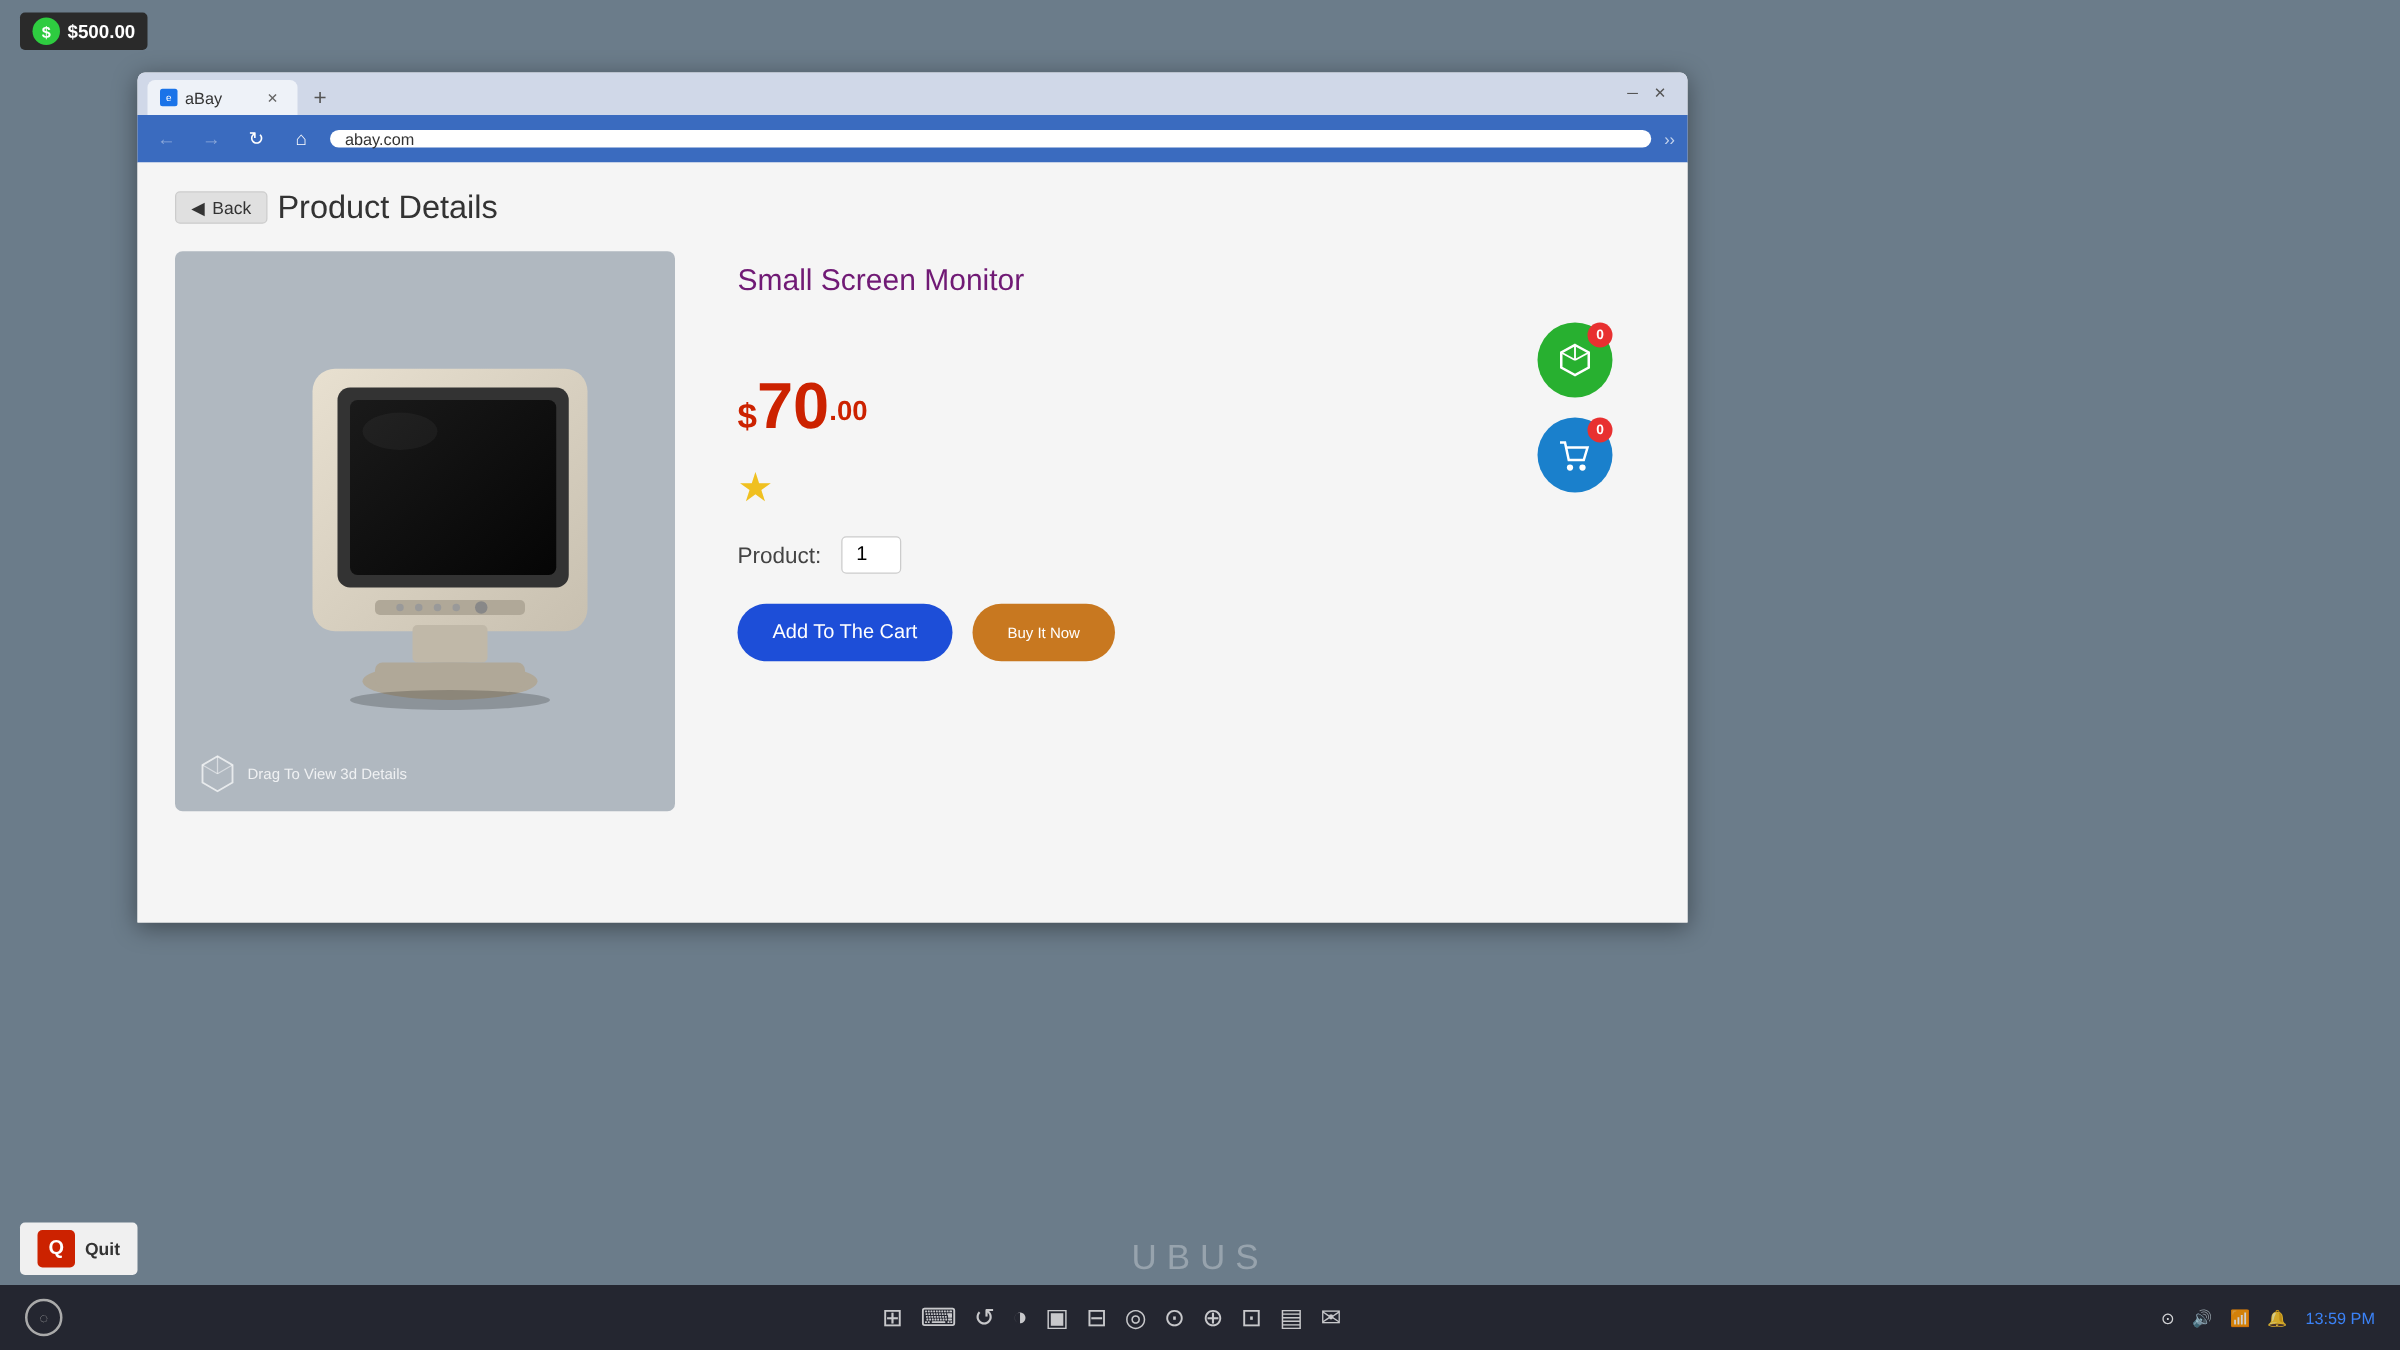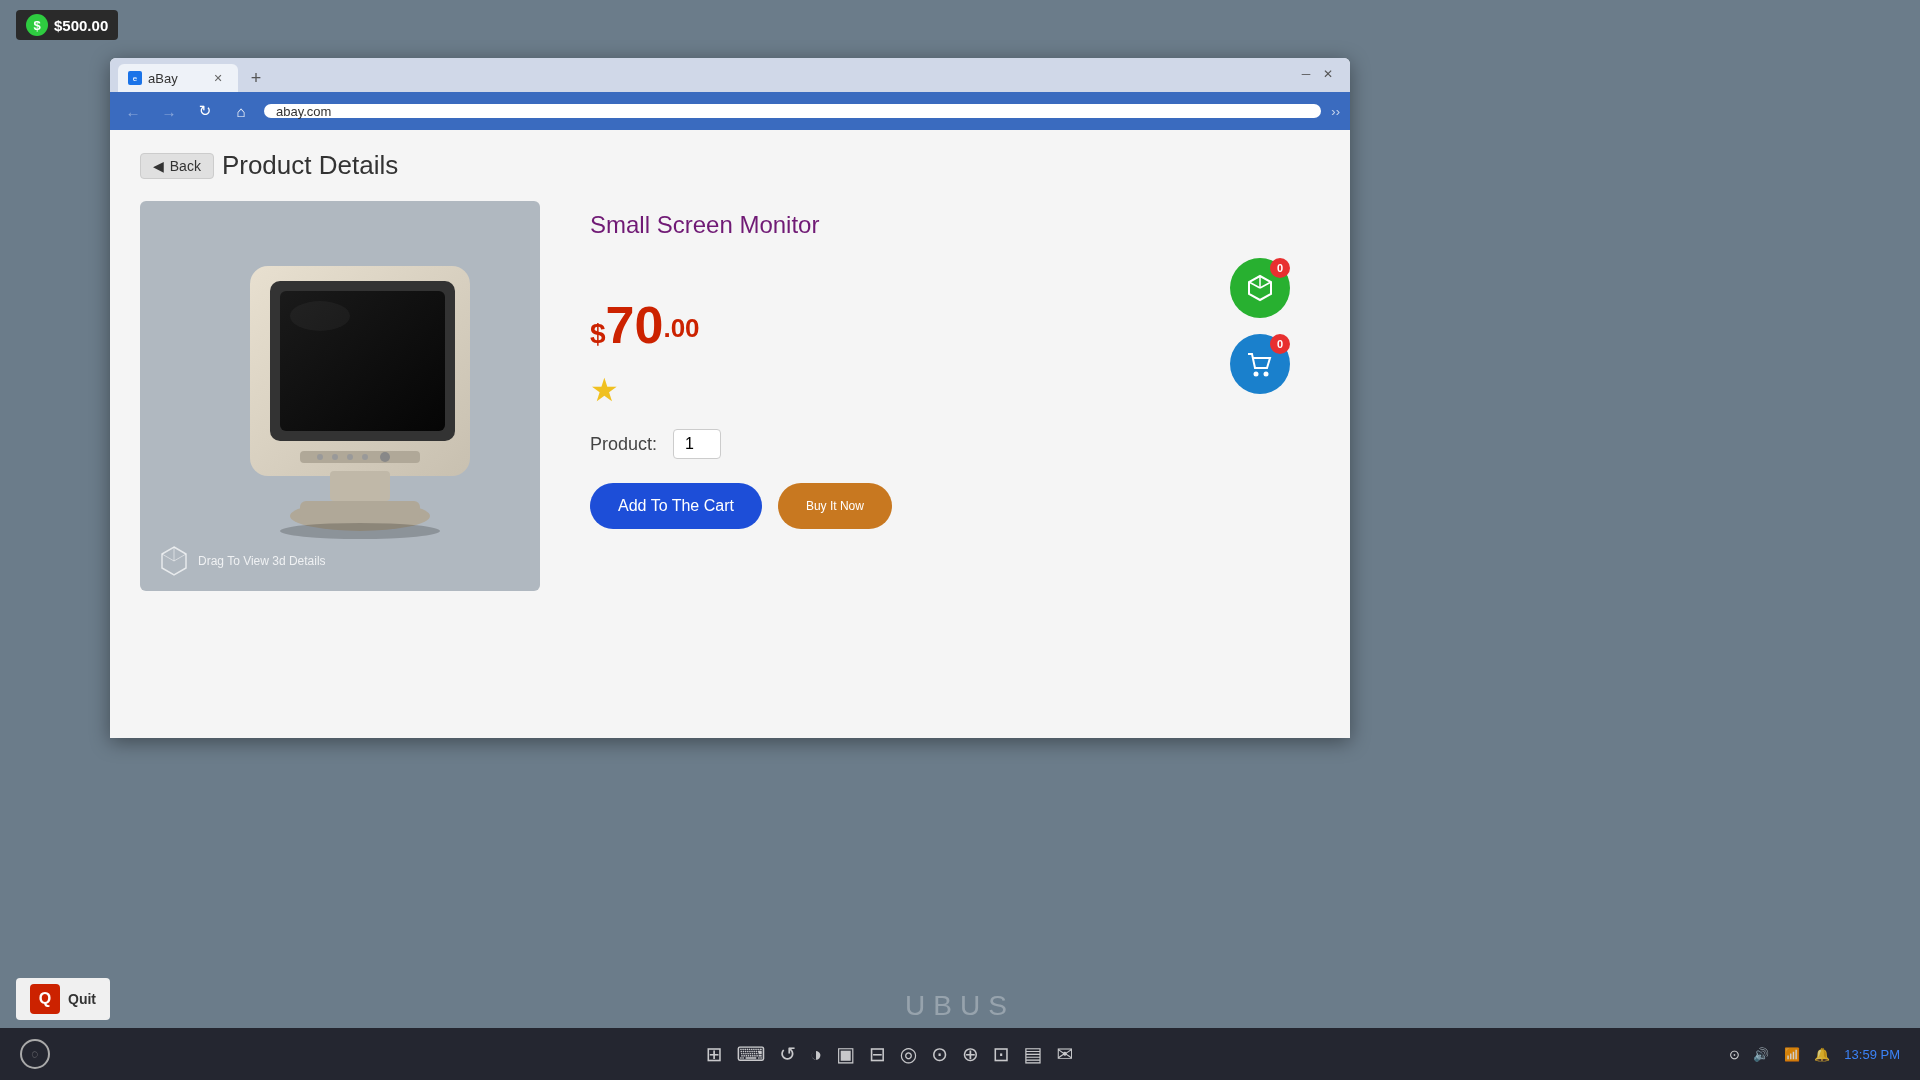--- a/index.html
+++ b/index.html
@@ -214,21 +214,21 @@
     
     .product-layout {
       display: flex;
       gap: 50px;
       align-items: flex-start;
     }
 
     
     .product-image-container {
       width: 400px;
-      height: 390px;
+      height: 448px;
       background: #b0b8c0;
       border-radius: 6px;
       position: relative;
       flex-shrink: 0;
       display: flex;
       align-items: center;
       justify-content: center;
       overflow: hidden;
       padding-left: 40px;
     }
@@ -271,21 +271,21 @@
       color: #cc2200;
       font-weight: bold;
     }
     .price-main {
       font-size: 52px;
       color: #cc2200;
       font-weight: bold;
       line-height: 1;
     }
     .price-cents {
-      font-size: 26px;
+      font-size: 22px;
       color: #cc2200;
       font-weight: bold;
       vertical-align: super;
     }
     .star-icon {
       font-size: 32px;
       color: #f0c020;
       margin-bottom: 20px;
     }
     .quantity-row {

